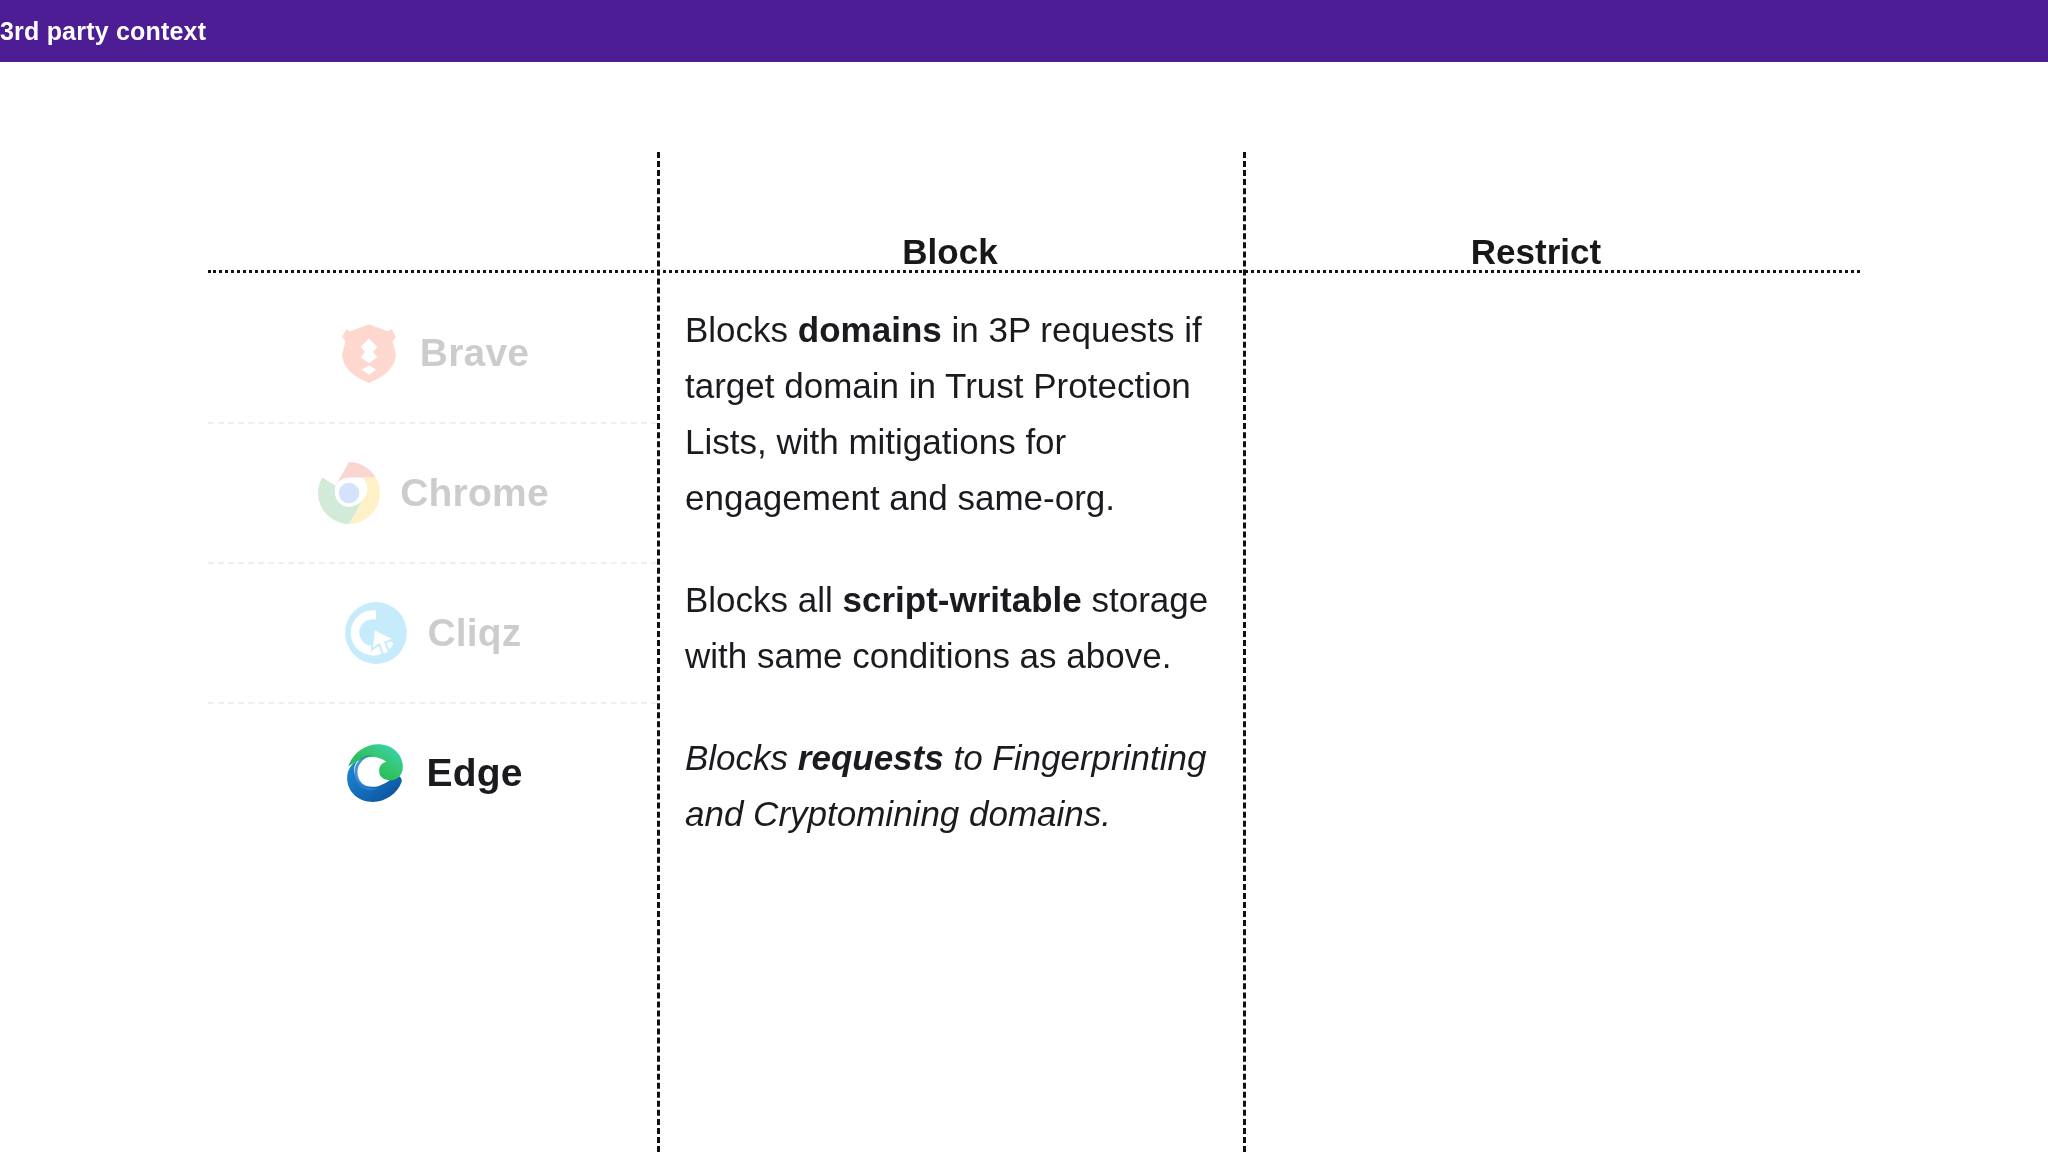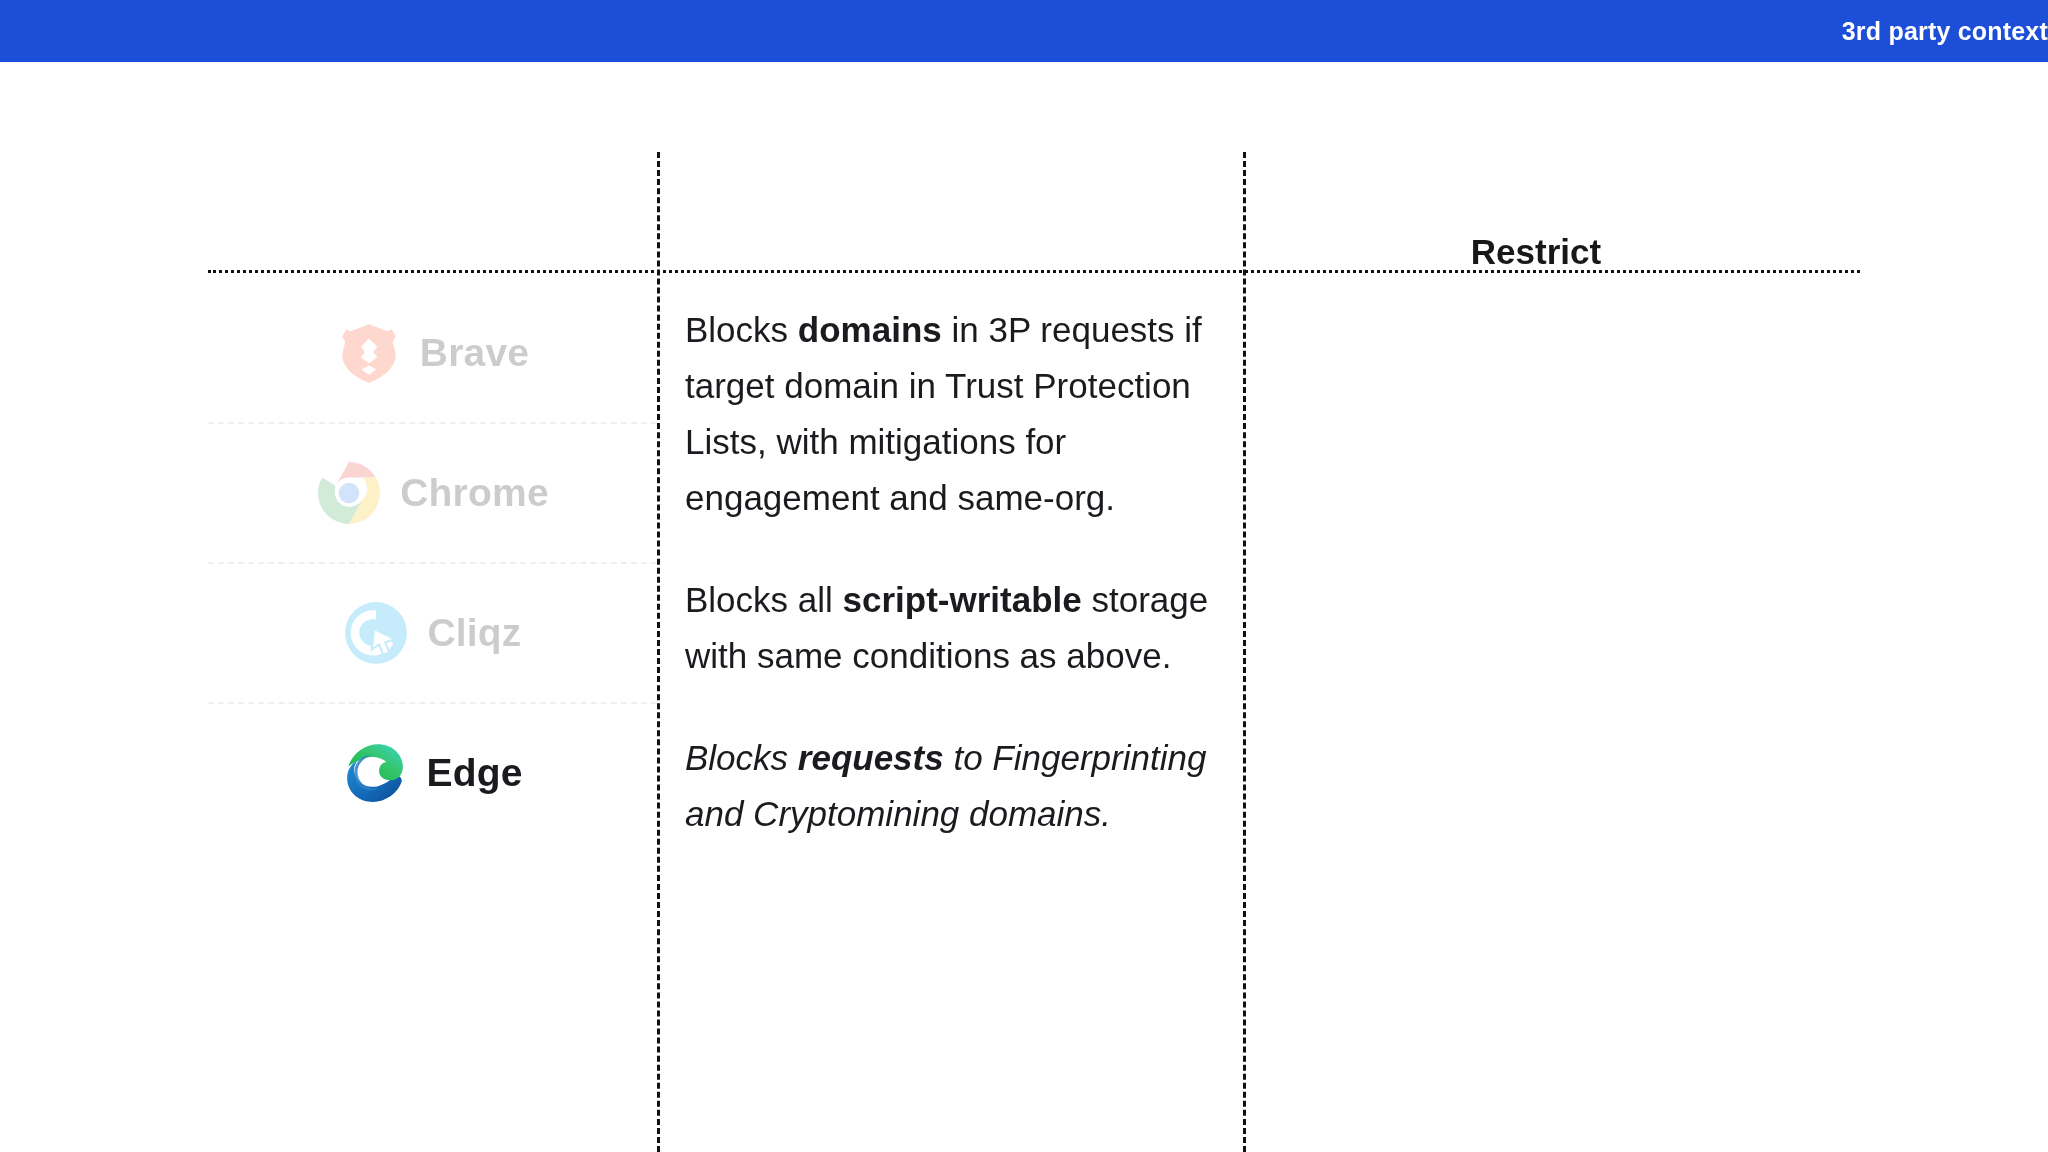--- a/index.html
+++ b/index.html
@@ -14,24 +14,24 @@
     overflow: hidden;
     position: relative;
   }
 
   
   #banner {
     position: absolute;
     left: 0; top: 0;
     width: 2048px;
     height: 62px;
-    background: #1d4ed8;
+    background: #4c1d95;
     display: flex;
     align-items: center;
-    justify-content: flex-end;
+    justify-content: flex-start;
   }
   #banner-title {
     color: #ffffff;
     font-size: 25px;
     font-weight: bold;
     letter-spacing: 0.2px;
   }
 
   
   #table {
@@ -132,20 +132,21 @@
 </style>
 </head>
 <body>
 
 <div id="banner">
   <span id="banner-title">3rd party context</span>
 </div>
 
 <div id="table">
 
+  <div id="col-header-block" class="col-header">Block</div>
 
   <div id="col-header-restrict" class="col-header">Restrict</div>
 
   <div id="header-rule"></div>
   <div id="vdivider-1" class="vdivider"></div>
   <div id="vdivider-2" class="vdivider"></div>
 
   <div id="browser-list">
 
     <div class="browser-row is-muted">

